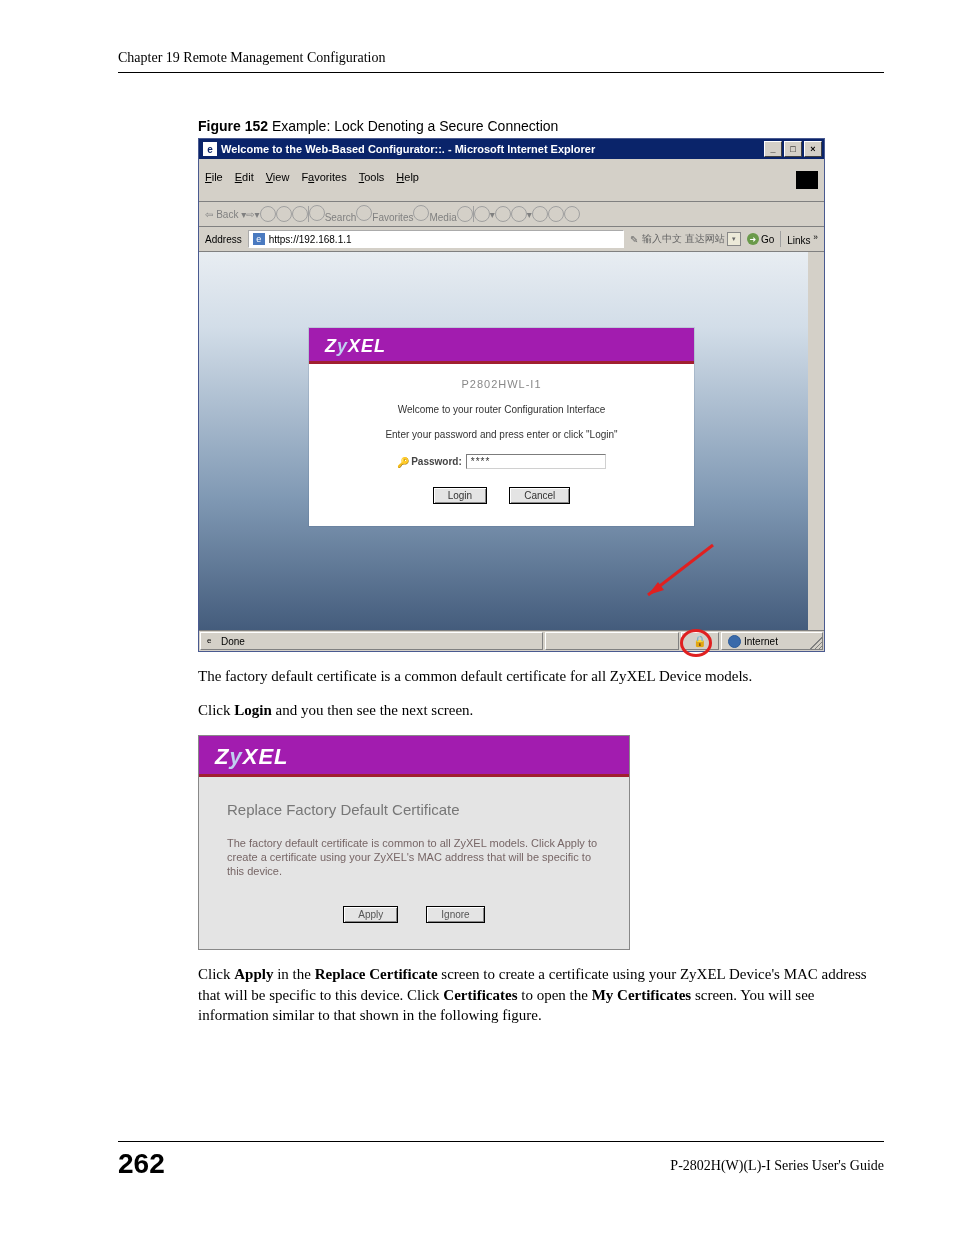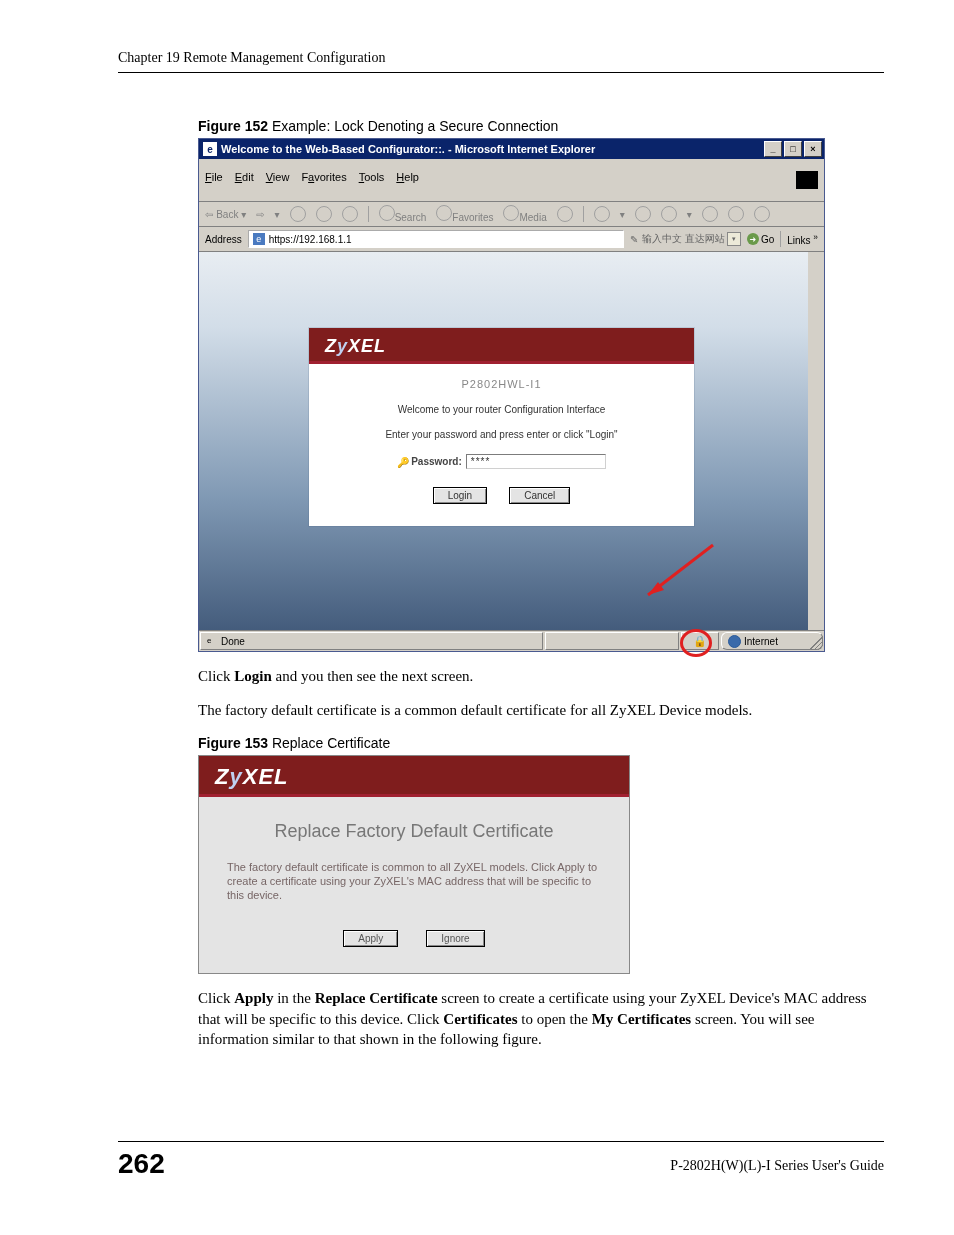--- a/index.html
+++ b/index.html
@@ -100,21 +100,21 @@
   .ie-right-logo {
     margin-left: auto;
     width: 22px; height: 18px;
     background: #000;
   }
   .ie-toolbar {
     padding: 3px 6px;
     border-bottom: 1px solid #808080;
     display: flex;
     align-items: center;
-    gap: 10px;
+    gap: 0;
     color: #808080;
     font-size: 10px;
   }
   .tb-icon {
     width: 14px; height: 14px;
     border: 1px solid #a0a0a0;
     border-radius: 50%;
     display: inline-block;
   }
   .tb-sep {
@@ -199,21 +199,21 @@
     left: 110px;
     top: 76px;
     width: 385px;
     background: #fff;
     font-family: Verdana, Tahoma, sans-serif;
     font-size: 10px;
     color: #333;
     box-shadow: 0 0 0 1px #445c7c29;
   }
   .zyxel-bar {
-    background: #7f1d1d;
+    background: #a21caf;
     border-bottom: 3px solid #a02030;
     padding: 8px 16px 4px;
   }
   .zyxel-logo {
     font-family: Arial, sans-serif;
     font-size: 18px;
     font-weight: bold;
     font-style: italic;
     color: #fff;
     letter-spacing: 1px;
@@ -288,21 +288,21 @@
   }
   .red-circle {
     position: absolute;
     width: 26px; height: 22px;
     border: 3px solid #e02020;
     border-radius: 50%;
     top: -4px; left: -2px;
     z-index: 2;
     pointer-events: none;
   }
-  .status-zone { width: 88px; border-radius: 6px; }
+  .status-zone { width: 88px; }
   .globe-icon {
     width: 11px; height: 11px;
     background: #3a6aaa;
     border-radius: 50%;
     border: 1px solid #2a5a9a;
   }
   .red-arrow {
     position: absolute;
     right: 90px;
     bottom: 30px;
@@ -326,22 +326,21 @@
     font-family: Verdana, Tahoma, sans-serif;
     font-size: 11px;
     color: #555;
     border: 1px solid #888;
   }
   .replace-body {
     background: #e4e4e4;
     padding: 24px 28px 26px;
   }
   .replace-title {
-    text-align: center;
-    font-size: 18px;
+    font-size: 15px;
     color: #777;
     margin-bottom: 18px;
   }
   .replace-text {
     color: #766;
     font-size: 11px;
     line-height: 1.3;
     margin-bottom: 28px;
   }
   .replace-btns {
@@ -452,28 +451,25 @@
         <span class="red-circle"></span>
       </div>
       <div class="status-cell status-zone">
         <span class="globe-icon"></span>
         <span>Internet</span>
       </div>
       <span class="grip"></span>
     </div>
   </div>
 
+  <p class="body-text">The factory default certificate is a common default certificate for all ZyXEL Device models.</p>
   <p class="body-text">
     <span>Click </span><b>Login</b><span> and you then see the next screen.</span>
   </p>
-  <p class="body-text">The factory default certificate is a common default certificate for all ZyXEL Device models.</p>
-
-  <div class="caption">
-    <b>Figure 153</b><span>   Replace Certificate</span>
-  </div>
+
 
   <div class="replace-panel">
     <div class="zyxel-bar">
       <span class="zyxel-logo" style="font-size:22px">Z<span class="xy">y</span>XEL</span>
     </div>
     <div class="replace-body">
       <div class="replace-title">Replace Factory Default Certificate</div>
       <div class="replace-text">The factory default certificate is common to all ZyXEL models. Click Apply to create a certificate using your ZyXEL's MAC address that will be specific to this device.</div>
       <div class="replace-btns">
         <span class="win95-btn">Apply</span>

